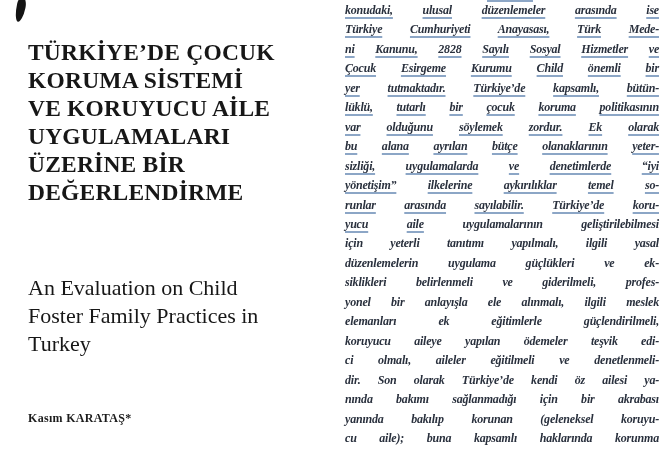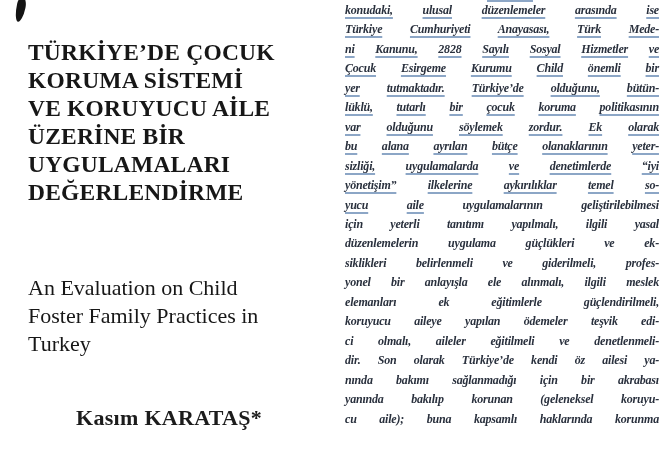--- a/index.html
+++ b/index.html
@@ -32,22 +32,22 @@
     font-weight:bold;font-style:normal;font-size:23.5px;line-height:28px;
     letter-spacing:.2px;color:var(--title-text);
   }
   .title-en{
     position:absolute;left:28px;top:274px;width:300px;margin:0;
     font-weight:normal;font-size:22px;line-height:28px;
     color:var(--title-text);
   }
   .author{
     position:absolute;left:28px;top:408px;
-    font-weight:bold;font-size:22px;line-height:20px;
-    color:#1c1c1c;letter-spacing:.3px;margin-left:48px;
+    font-weight:bold;font-size:12px;line-height:20px;
+    color:#1c1c1c;letter-spacing:.3px;
   }
 
   .col-right{
     position:absolute;left:345px;top:1px;width:314px;
   }
   .tline{
     font-style:italic;font-weight:bold;font-size:12px;line-height:19.45px;
     letter-spacing:-0.2px;color:var(--body-text);
     text-align:justify;text-align-last:justify;
     white-space:nowrap;
@@ -64,44 +64,45 @@
 
 <div class="page">
   <div class="artifact"></div>
   <div class="u-frag"></div>
 
   <div>
     <h1 class="title-tr">
         <div>TÜRKİYE’DE ÇOCUK</div>
         <div>KORUMA SİSTEMİ</div>
         <div>VE KORUYUCU AİLE</div>
+        <div>UYGULAMALARI</div>
         <div>ÜZERİNE BİR</div>
-        <div>UYGULAMALARI</div>
         <div>DEĞERLENDİRME</div>
       </h1>
     <h2 class="title-en">
         <div>An Evaluation on Child</div>
         <div>Foster Family Practices in</div>
         <div>Turkey</div>
       </h2>
     <div class="author">Kasım KARATAŞ*</div>
   </div>
 
   <div class="col-right">
     <div id="abstract-lines">
         <div class="tline"><span class="u">konudaki,</span> <span class="u">ulusal</span> <span class="u">düzenlemeler</span> <span class="u">arasında</span> <span class="u">ise</span> </div>
         <div class="tline"><span class="u">Türkiye</span> <span class="u">Cumhuriyeti</span> <span class="u">Anayasası,</span> <span class="u">Türk</span> <span class="u">Mede-</span> </div>
         <div class="tline"><span class="u">ni</span> <span class="u">Kanunu,</span> <span class="u">2828</span> <span class="u">Sayılı</span> <span class="u">Sosyal</span> <span class="u">Hizmetler</span> <span class="u">ve</span> </div>
         <div class="tline"><span class="u">Çocuk</span> <span class="u">Esirgeme</span> <span class="u">Kurumu</span> <span class="u">Child</span> <span class="u">önemli</span> <span class="u">bir</span> </div>
-        <div class="tline"><span class="u">yer</span> <span class="u">tutmaktadır.</span> <span class="u">Türkiye’de</span> <span class="u">olduğunu,</span> <span class="u">bütün-</span> </div>
+        <div class="tline"><span class="u">yer</span> <span class="u">tutmaktadır.</span> <span class="u">Türkiye’de</span> <span class="u">kapsamlı,</span> <span class="u">bütün-</span> </div>
         <div class="tline"><span class="u">lüklü,</span> <span class="u">tutarlı</span> <span class="u">bir</span> <span class="u">çocuk</span> <span class="u">koruma</span> <span class="u">politikasının</span> </div>
         <div class="tline"><span class="u">var</span> <span class="u">olduğunu</span> <span class="u">söylemek</span> <span class="u">zordur.</span> <span class="u">Ek</span> <span class="u">olarak</span> </div>
         <div class="tline"><span class="u">bu</span> <span class="u">alana</span> <span class="u">ayrılan</span> <span class="u">bütçe</span> <span class="u">olanaklarının</span> <span class="u">yeter-</span> </div>
         <div class="tline"><span class="u">sizliği,</span> <span class="u">uygulamalarda</span> <span class="u">ve</span> <span class="u">denetimlerde</span> <span class="u">“iyi</span> </div>
         <div class="tline"><span class="u">yönetişim”</span> <span class="u">ilkelerine</span> <span class="u">aykırılıklar</span> <span class="u">temel</span> <span class="u">so-</span> </div>
+        <div class="tline"><span class="u">runlar</span> <span class="u">arasında</span> <span class="u">sayılabilir.</span> <span class="u">Türkiye’de</span> <span class="u">koru-</span> </div>
         <div class="tline"><span class="u">yucu</span> <span class="u">aile</span> <span>uygulamalarının</span> <span>geliştirilebilmesi</span> </div>
         <div class="tline"><span>için</span> <span>yeterli</span> <span>tanıtımı</span> <span>yapılmalı,</span> <span>ilgili</span> <span>yasal</span> </div>
         <div class="tline"><span>düzenlemelerin</span> <span>uygulama</span> <span>güçlükleri</span> <span>ve</span> <span>ek-</span> </div>
         <div class="tline"><span>siklikleri</span> <span>belirlenmeli</span> <span>ve</span> <span>giderilmeli,</span> <span>profes-</span> </div>
         <div class="tline"><span>yonel</span> <span>bir</span> <span>anlayışla</span> <span>ele</span> <span>alınmalı,</span> <span>ilgili</span> <span>meslek</span> </div>
         <div class="tline"><span>elemanları</span> <span>ek</span> <span>eğitimlerle</span> <span>güçlendirilmeli,</span> </div>
         <div class="tline"><span>koruyucu</span> <span>aileye</span> <span>yapılan</span> <span>ödemeler</span> <span>teşvik</span> <span>edi-</span> </div>
         <div class="tline"><span>ci</span> <span>olmalı,</span> <span>aileler</span> <span>eğitilmeli</span> <span>ve</span> <span>denetlenmeli-</span> </div>
         <div class="tline"><span>dir.</span> <span>Son</span> <span>olarak</span> <span>Türkiye’de</span> <span>kendi</span> <span>öz</span> <span>ailesi</span> <span>ya-</span> </div>
         <div class="tline"><span>nında</span> <span>bakımı</span> <span>sağlanmadığı</span> <span>için</span> <span>bir</span> <span>akrabası</span> </div>

